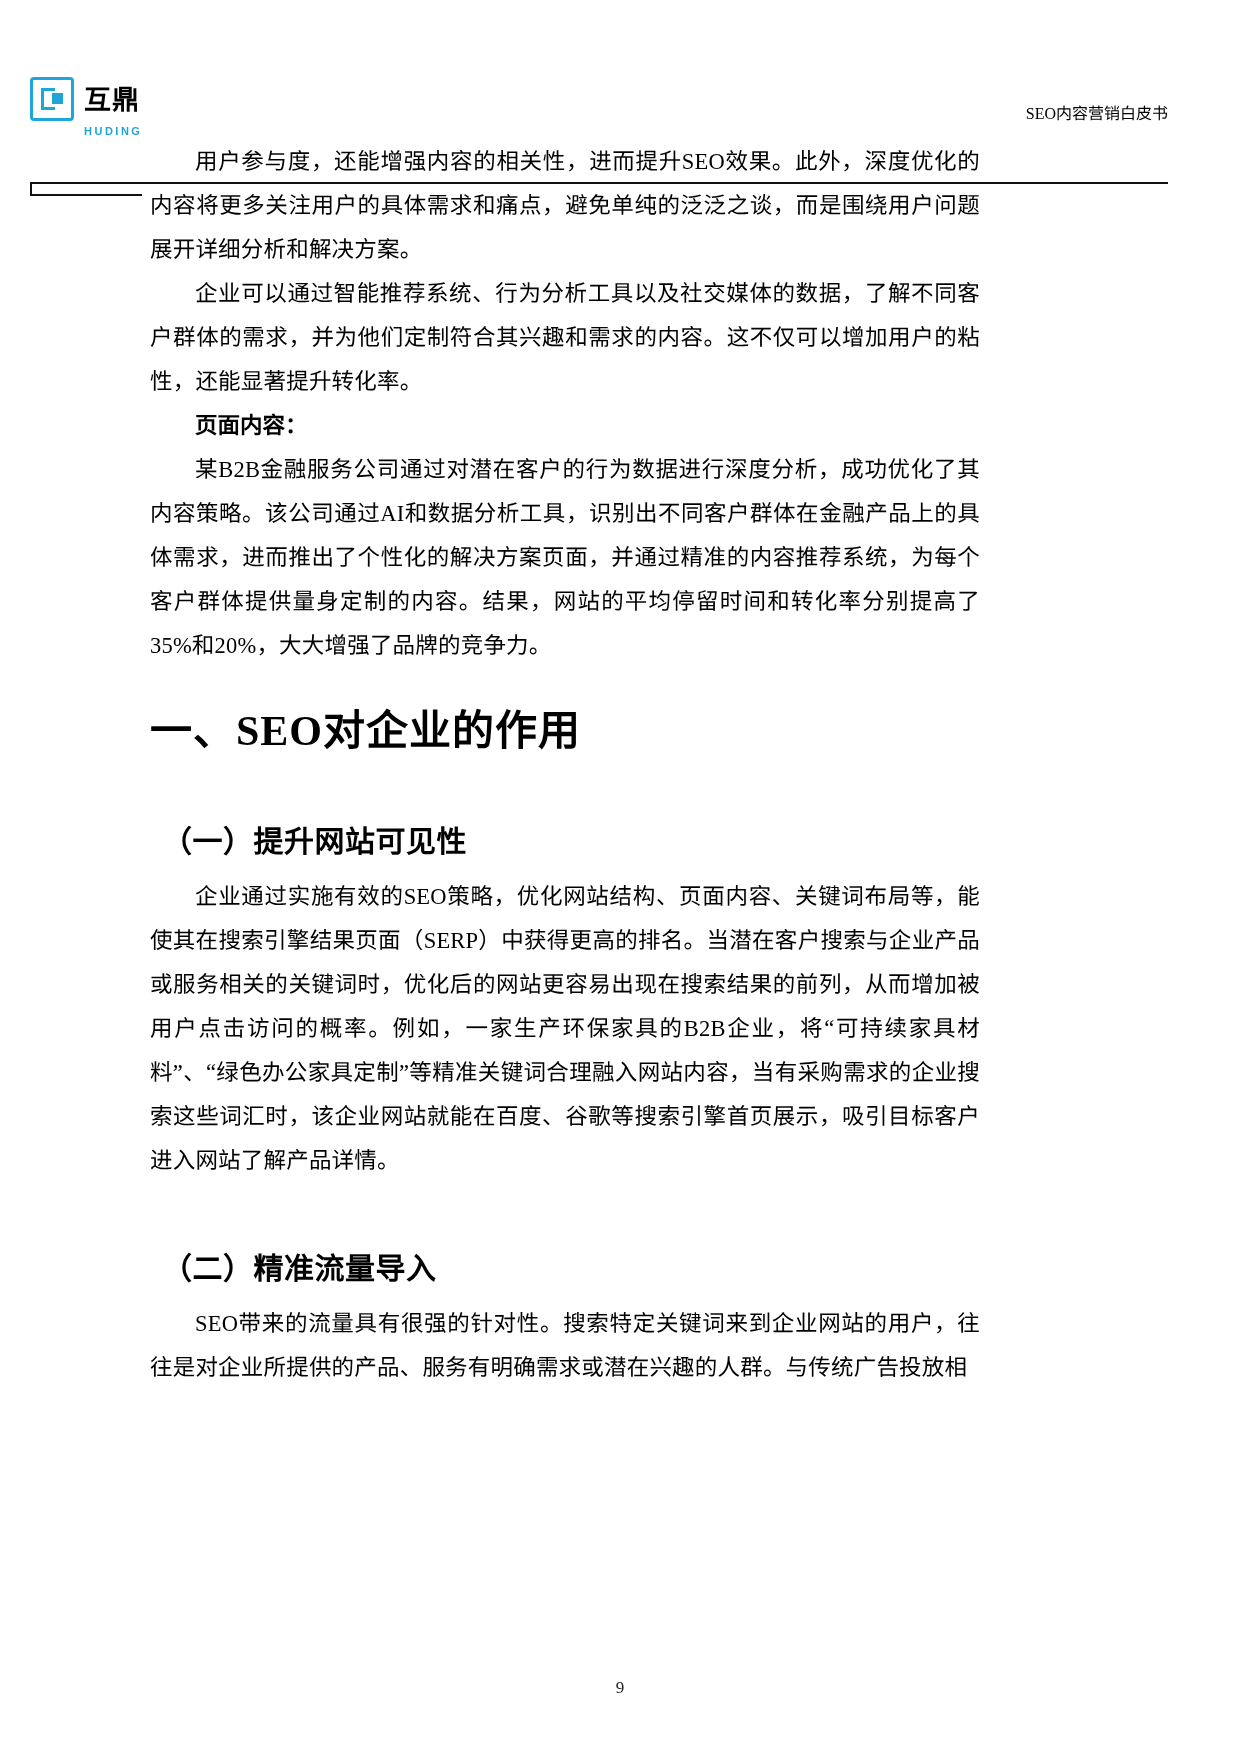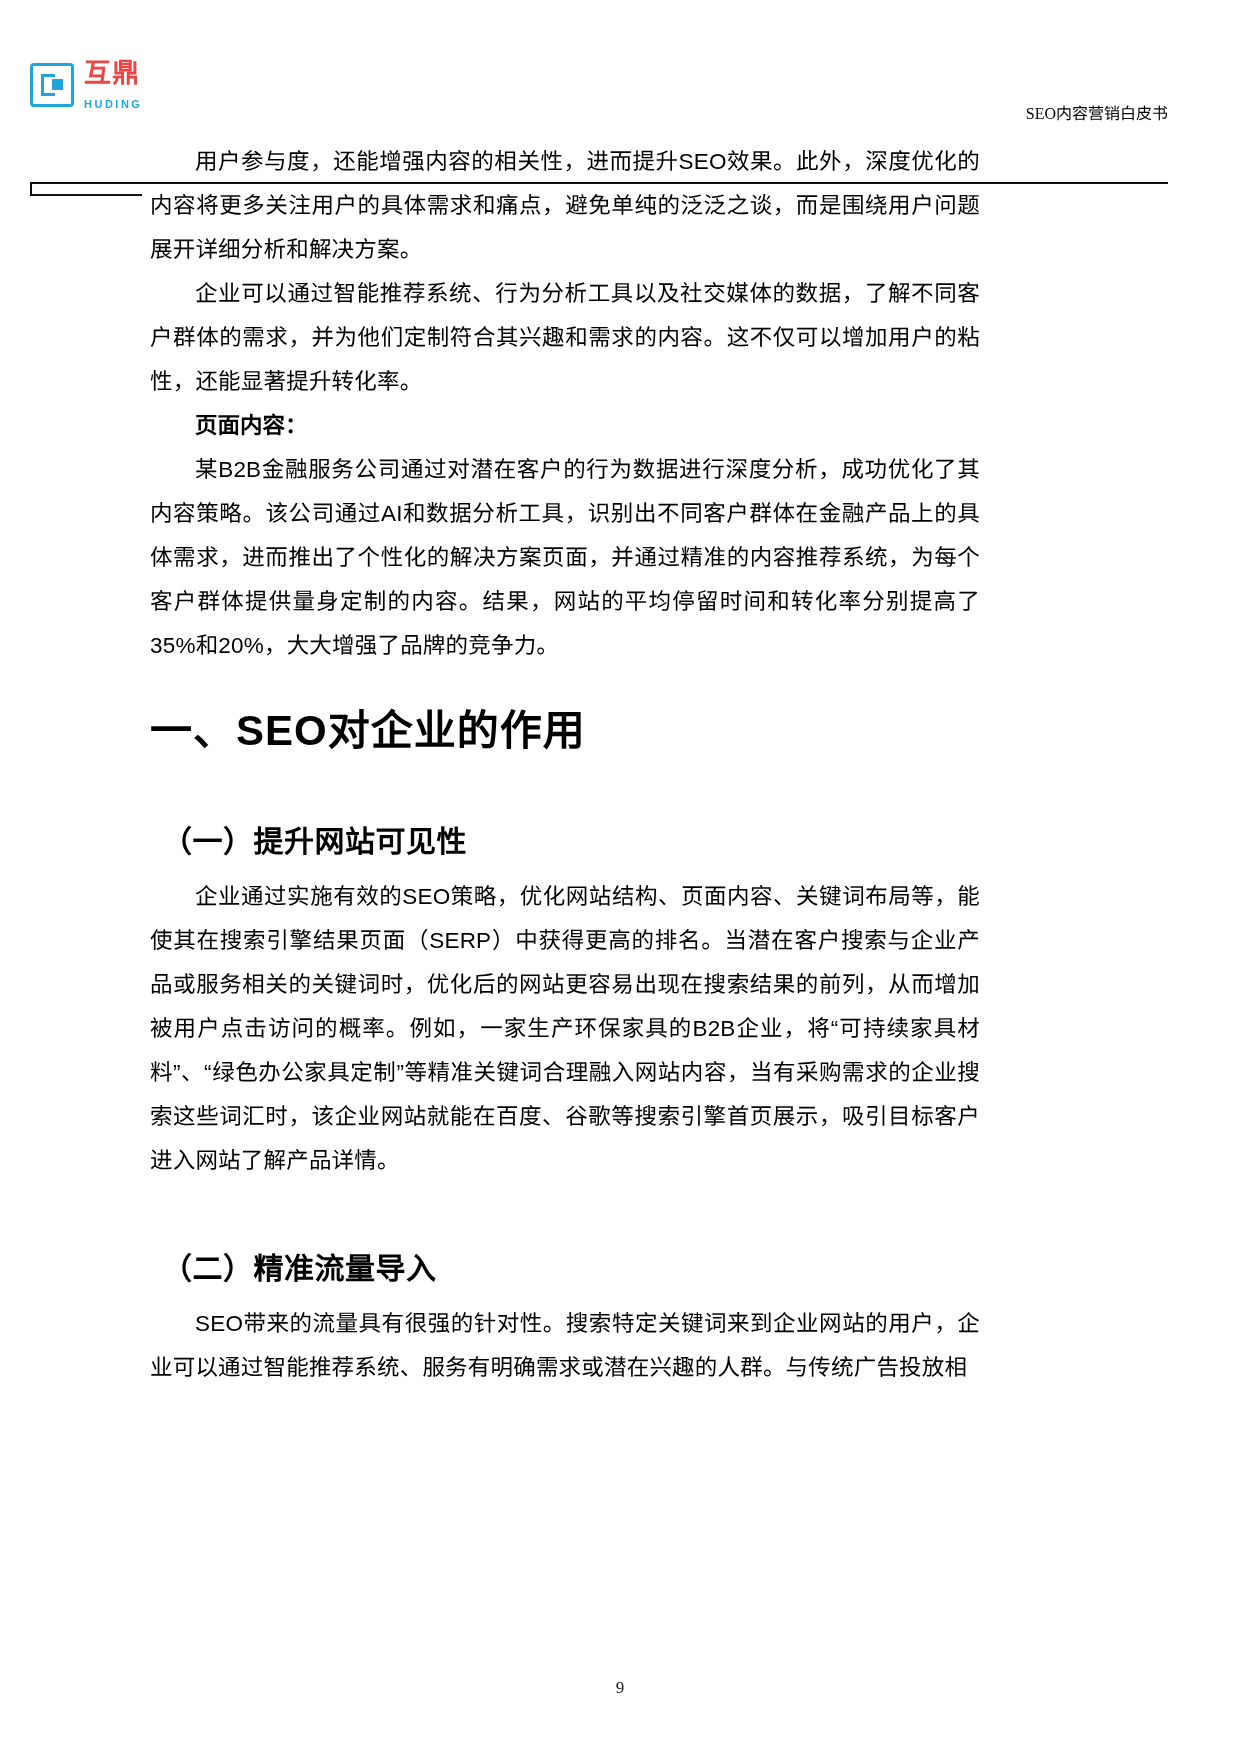--- a/index.html
+++ b/index.html
@@ -63,22 +63,23 @@
     background: #1fa6d8;
   }
   .logo-text {
     display: flex;
     flex-direction: column;
     line-height: 1;
   }
   .logo-cn {
     font-size: 27px;
     font-weight: bold;
-    color: #ef4444;
+    color: #000000;
     letter-spacing: 1px;
+    margin-top: 27px;
   }
   .logo-en {
     font-size: 11px;
     font-weight: bold;
     color: #1fa6d8;
     letter-spacing: 2.5px;
     margin-top: 12px;
   }
   .header-title {
     position: absolute;
@@ -106,20 +107,21 @@
     border-bottom: 2px solid #111111;
     box-sizing: border-box;
   }
 
   
   .content {
     position: absolute;
     left: 150px;
     top: 140px;
     width: 830px;
+    font-family: Liberation Serif, serif;
   }
   p.para {
     margin: 0 0 0 0;
     font-size: 22.5px;
     line-height: 44px;
     text-align: justify;
     text-justify: inter-ideograph;
     text-indent: 2em;
     letter-spacing: 0.2px;
   }
@@ -185,19 +187,19 @@
     <p class="para">某B2B金融服务公司通过对潜在客户的行为数据进行深度分析，成功优化了其内容策略。该公司通过AI和数据分析工具，识别出不同客户群体在金融产品上的具体需求，进而推出了个性化的解决方案页面，并通过精准的内容推荐系统，为每个客户群体提供量身定制的内容。结果，网站的平均停留时间和转化率分别提高了35%和20%，大大增强了品牌的竞争力。</p>
 
     <h1 class="chapter">一、SEO对企业的作用</h1>
 
     <h2 class="section">（一）提升网站可见性</h2>
     <div class="gap-sm"></div>
     <p class="para">企业通过实施有效的SEO策略，优化网站结构、页面内容、关键词布局等，能使其在搜索引擎结果页面（SERP）中获得更高的排名。当潜在客户搜索与企业产品或服务相关的关键词时，优化后的网站更容易出现在搜索结果的前列，从而增加被用户点击访问的概率。例如，一家生产环保家具的B2B企业，将“可持续家具材料”、“绿色办公家具定制”等精准关键词合理融入网站内容，当有采购需求的企业搜索这些词汇时，该企业网站就能在百度、谷歌等搜索引擎首页展示，吸引目标客户进入网站了解产品详情。</p>
 
     <h2 class="section">（二）精准流量导入</h2>
     <div class="gap-sm"></div>
-    <p class="para">SEO带来的流量具有很强的针对性。搜索特定关键词来到企业网站的用户，企业可以通过智能推荐系统、服务有明确需求或潜在兴趣的人群。与传统广告投放相</p>
+    <p class="para">SEO带来的流量具有很强的针对性。搜索特定关键词来到企业网站的用户，往往是对企业所提供的产品、服务有明确需求或潜在兴趣的人群。与传统广告投放相</p>
 
   </div>
 
   <div class="footer-page">9</div>
 
 </div>
 
 </body></html>

